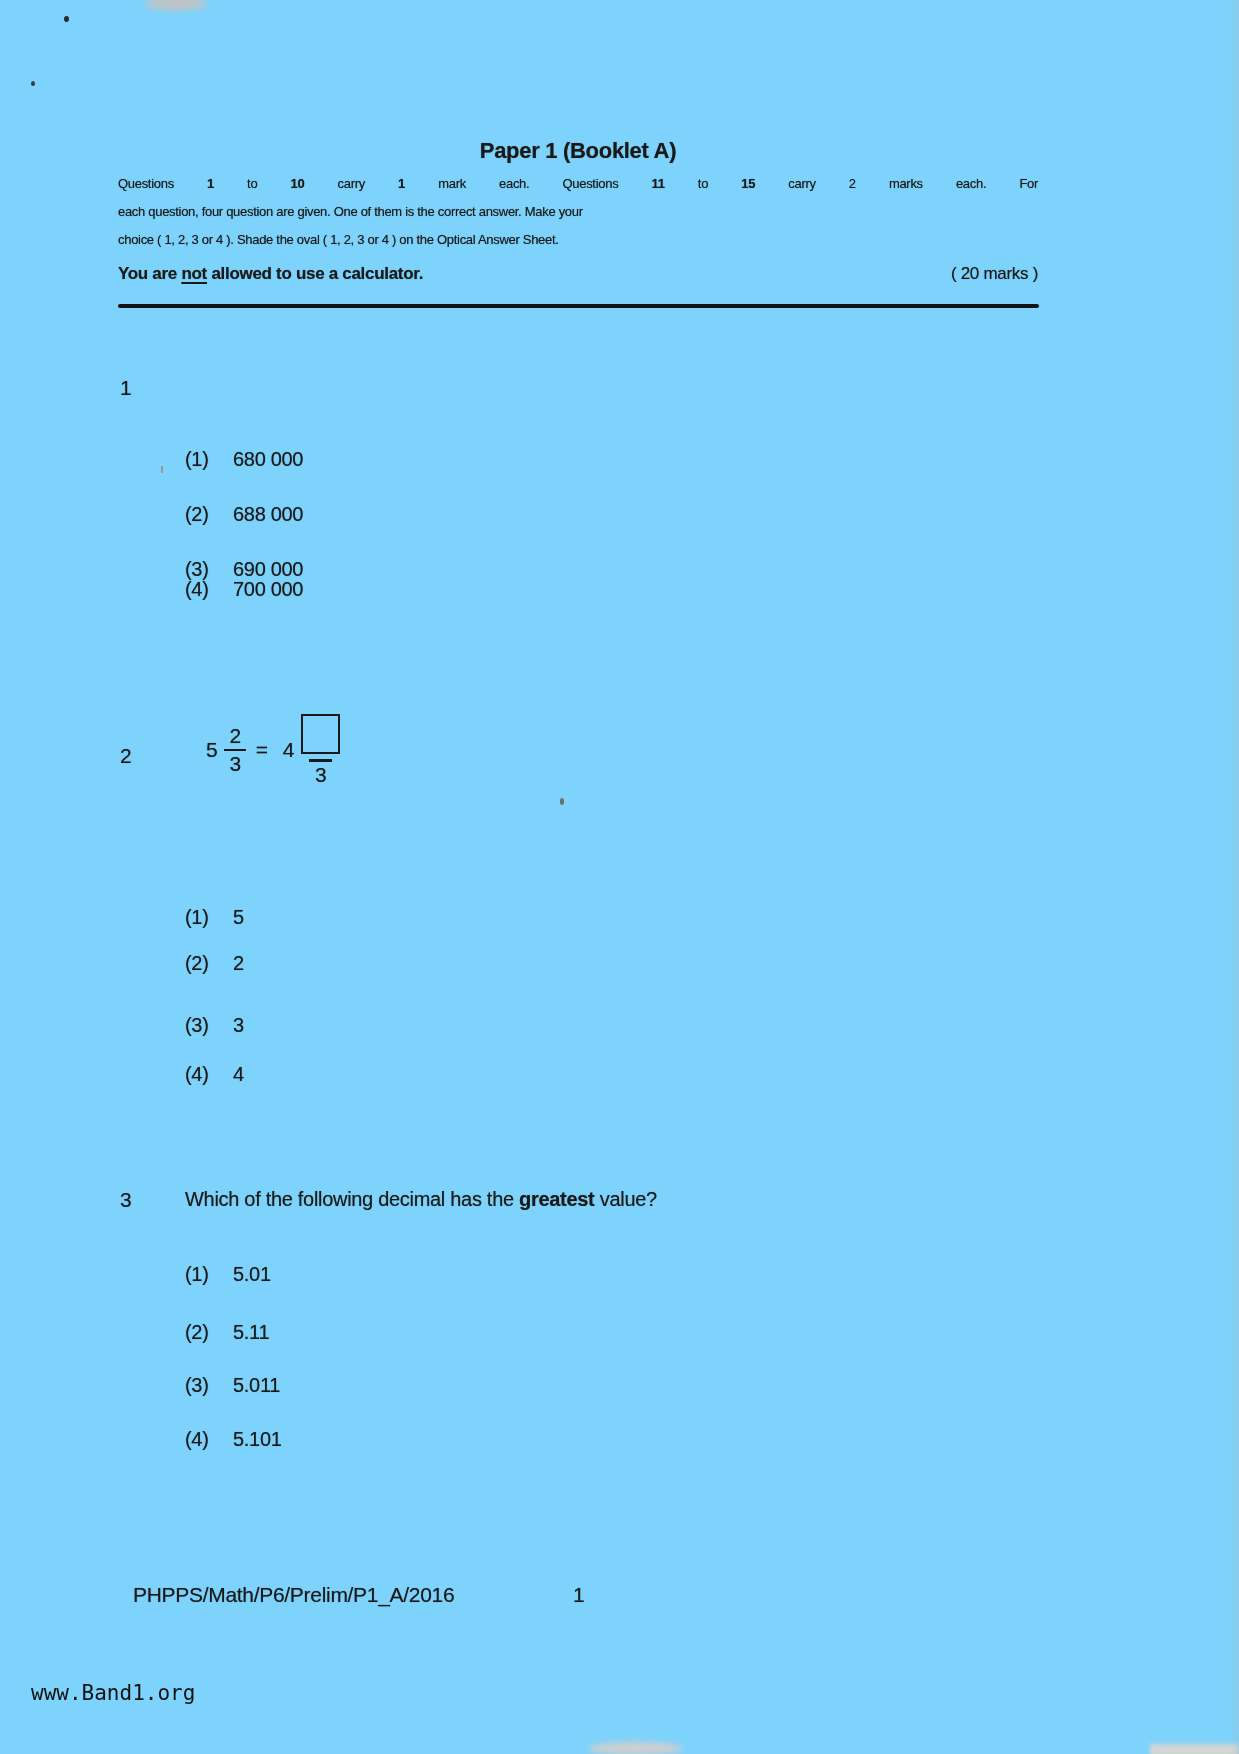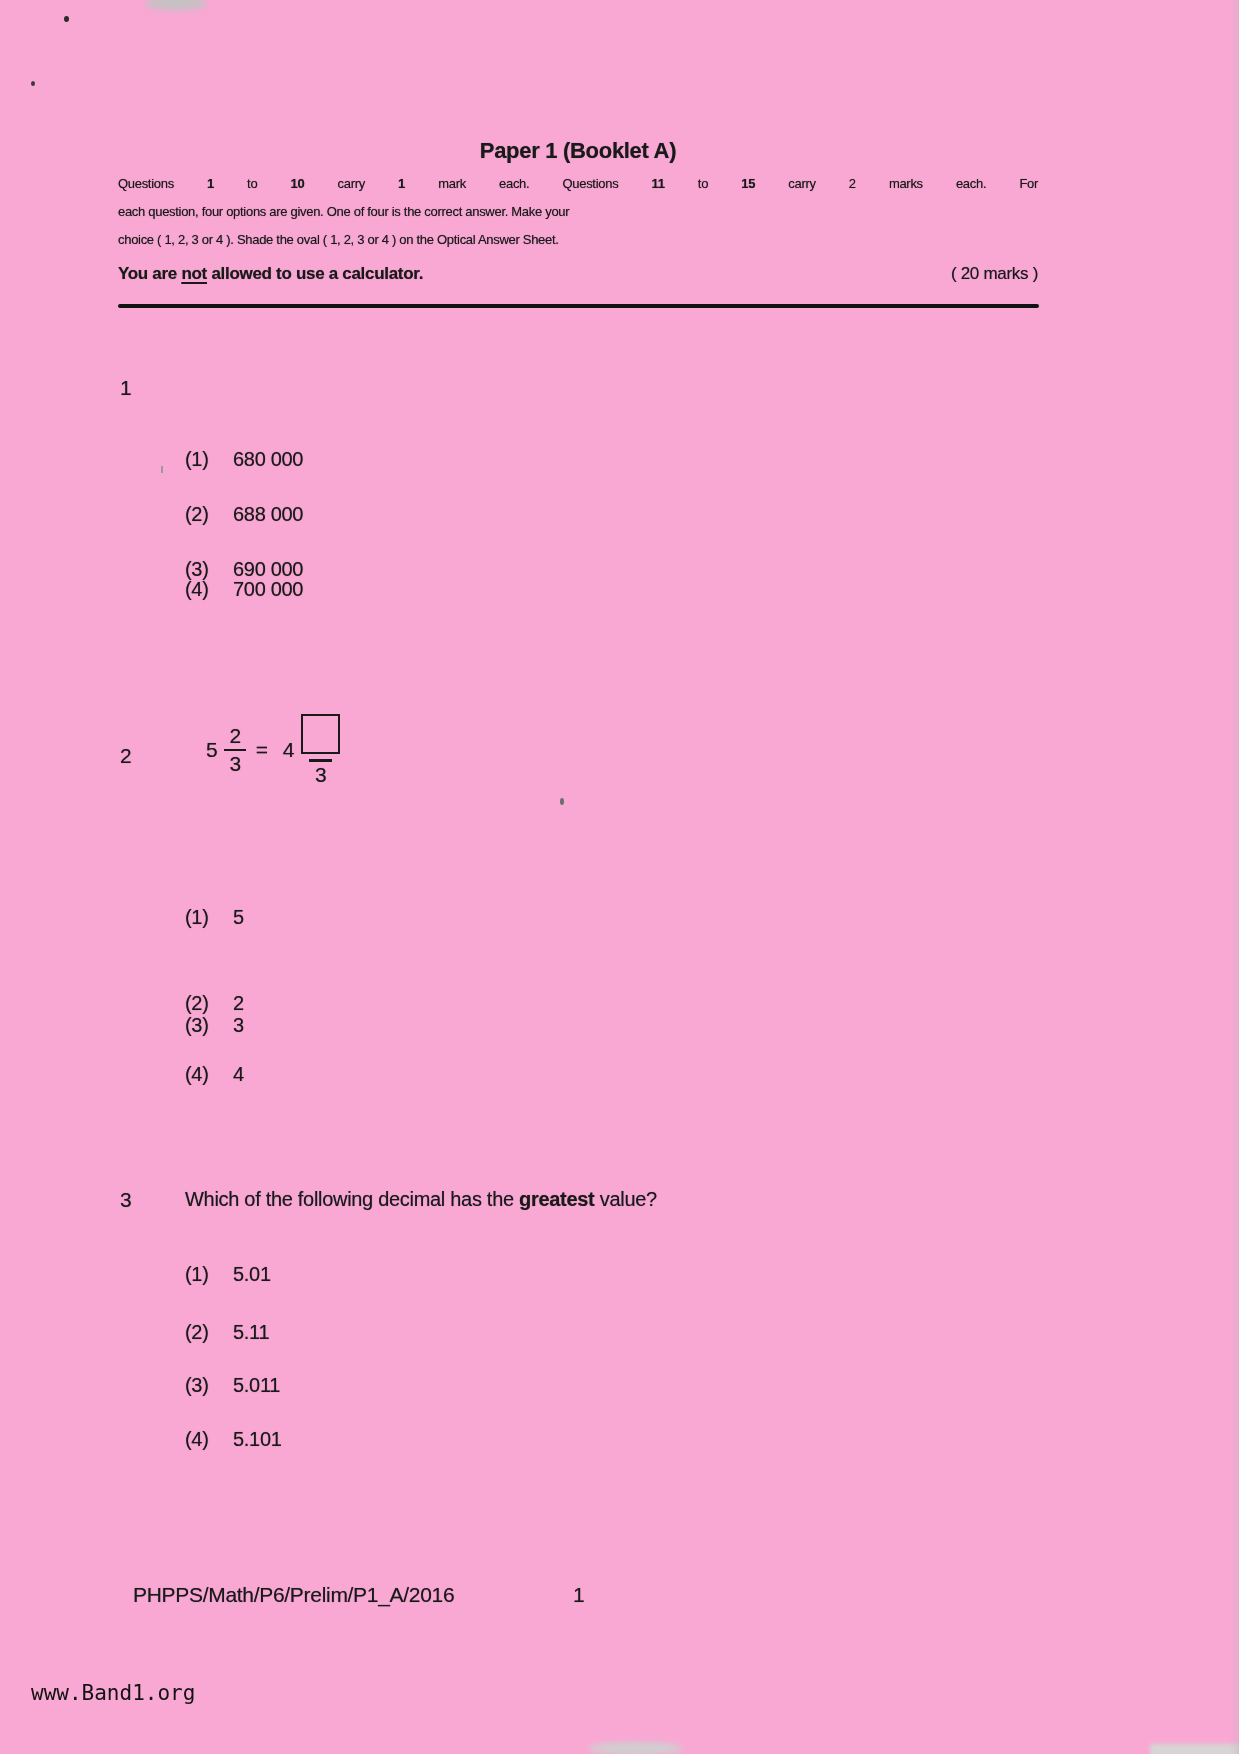--- a/index.html
+++ b/index.html
@@ -1,20 +1,20 @@
 <!DOCTYPE html>
 <html><head>
 <meta charset="utf-8">
 <style>
   html,body { margin:0; padding:0; background:#e9e9e9; }
   .page {
     position:relative;
     width:1239px; height:1754px;
     margin:0 auto;
-    background:#f9a8d4;
+    background:#7dd3fc;
     overflow:hidden;
     font-family:"Liberation Sans", sans-serif;
     color:#1d1d1d;
   }
   .scan {
     position:absolute; inset:0;
     filter: blur(0.3px) contrast(1.04);
     text-shadow: 0 0 0.9px rgba(25,25,25,0.55);
     letter-spacing:-0.3px;
   }
@@ -69,21 +69,21 @@
   <div class="art mark-q2"></div>
   <div class="art smudge-bottom"></div>
   <div class="art smudge-corner"></div>
   <div class="art edge-right"></div>
 
   <div class="scan">
 
     <div class="header">
       <div class="title">Paper 1 (Booklet A)</div>
       <div class="instr just"><span>Questions </span><span class="b">1</span><span> to </span><span class="b">10</span><span> carry </span><span class="b">1</span><span> mark each. Questions </span><span class="b">11</span><span> to </span><span class="b">15</span><span> carry 2 marks each. For</span></div>
-      <div class="instr">each question, four options are given. One of four is the correct answer. Make your</div>
+      <div class="instr">each question, four question are given. One of them is the correct answer. Make your</div>
       <div class="instr">choice ( 1, 2, 3 or 4 ). Shade the oval ( 1, 2, 3 or 4 ) on the Optical Answer Sheet.</div>
       <div class="instr-last"><span>You are </span><span class="u">not</span><span> allowed to use a calculator.</span><span class="marks">( 20 marks )</span></div>
     </div>
     <div class="rule"></div>
 
     <div class="qnum" style="top:376px">1</div>
     <div class="opt" style="top:448px"><span class="opt-label">(1)</span><span>680 000</span></div>
     <div class="opt" style="top:503px"><span class="opt-label">(2)</span><span>688 000</span></div>
     <div class="opt" style="top:558px"><span class="opt-label">(3)</span><span>690 000</span></div>
     <div class="opt" style="top:578px"><span class="opt-label">(4)</span><span>700 000</span></div>
@@ -97,21 +97,21 @@
         </span>
       <span class="eq-sign">=</span>
       <span class="eq-whole">4</span>
       <span class="frac">
           <span class="missing-box"></span>
           <span class="minibar"></span>
           <span class="fden">3</span>
         </span>
     </div>
     <div class="opt" style="top:906px"><span class="opt-label">(1)</span><span>5</span></div>
-    <div class="opt" style="top:992px"><span class="opt-label">(2)</span><span>2</span></div>
+    <div class="opt" style="top:952px"><span class="opt-label">(2)</span><span>2</span></div>
     <div class="opt" style="top:1014px"><span class="opt-label">(3)</span><span>3</span></div>
     <div class="opt" style="top:1063px"><span class="opt-label">(4)</span><span>4</span></div>
 
     <div class="qnum" style="top:1188px">3</div>
     <div class="qtext" style="top:1188px"><span>Which of the following decimal has the </span><span class="b">greatest</span><span> value?</span></div>
     <div class="opt" style="top:1263px"><span class="opt-label">(1)</span><span>5.01</span></div>
     <div class="opt" style="top:1321px"><span class="opt-label">(2)</span><span>5.11</span></div>
     <div class="opt" style="top:1374px"><span class="opt-label">(3)</span><span>5.011</span></div>
     <div class="opt" style="top:1428px"><span class="opt-label">(4)</span><span>5.101</span></div>
 

